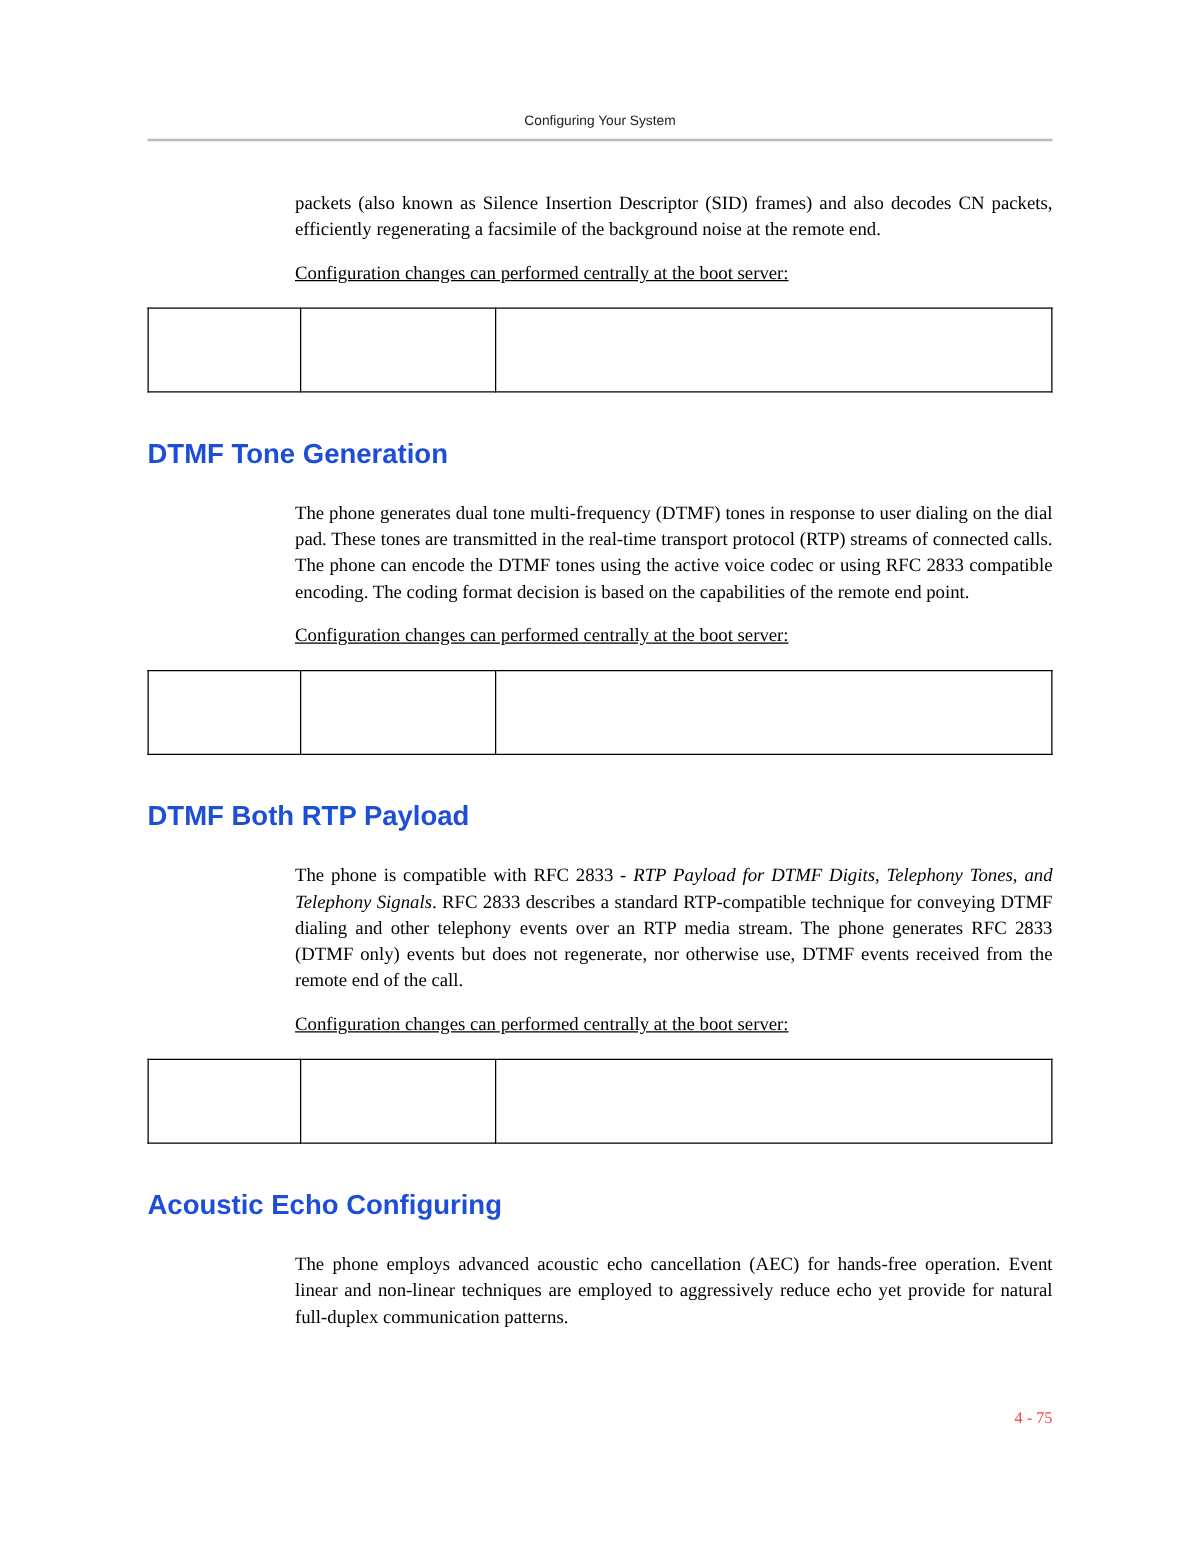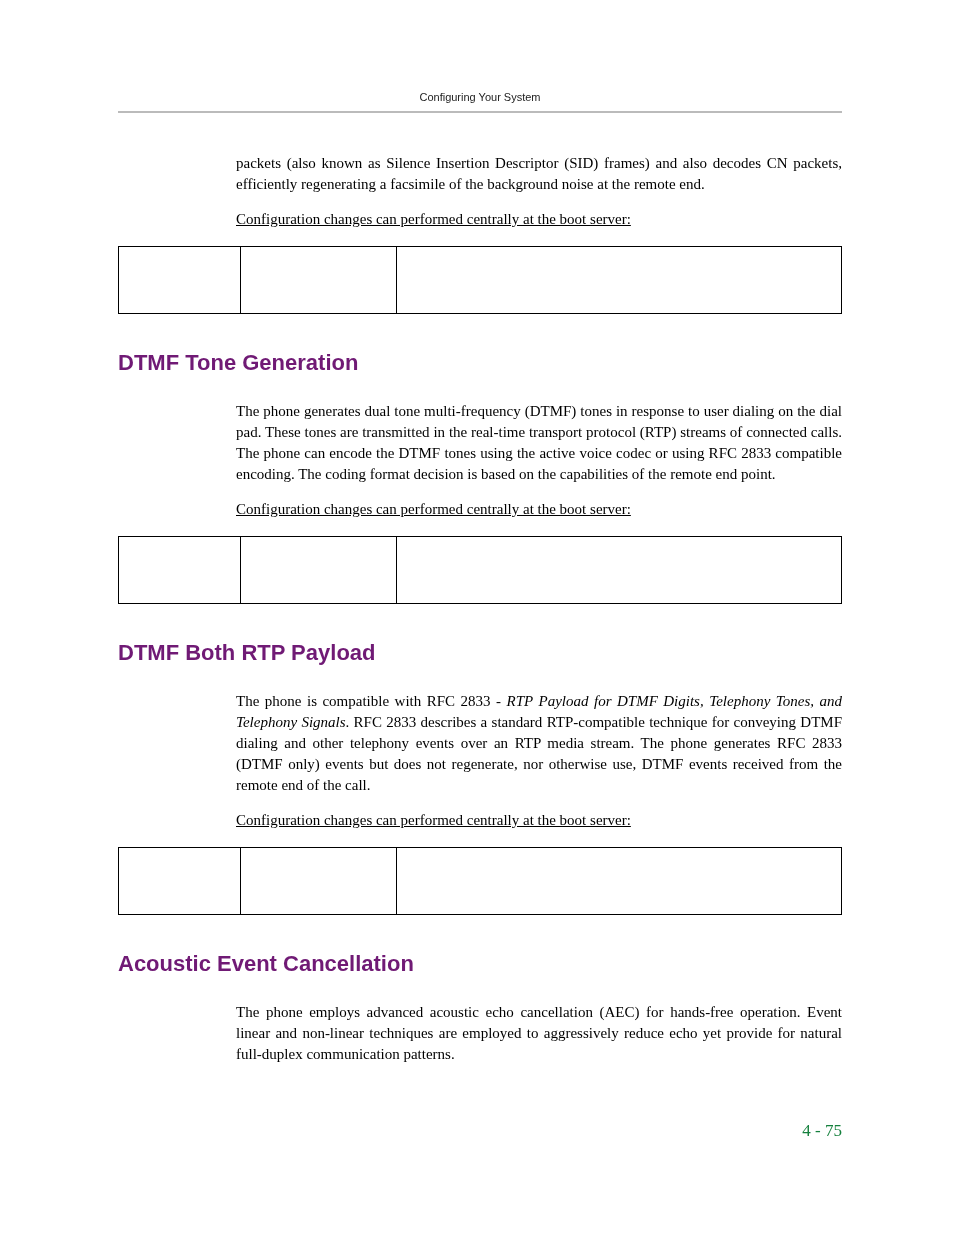--- a/index.html
+++ b/index.html
@@ -50,33 +50,33 @@
       height: 67px;
     }
     .col1 { width: 122px; }
     .col2 { width: 156px; }
     .col3 { width: auto; }
     .section-heading {
       font-family: "Arial Narrow", Arial, Helvetica, sans-serif;
       font-stretch: condensed;
       font-weight: bold;
       font-size: 22px;
-      color: #701a75;
+      color: #1d4ed8;
       margin-bottom: 22px;
       margin-top: 8px;
     }
     .italic {
       font-style: italic;
     }
     .page-footer {
       position: absolute;
       bottom: 92px;
       right: 112px;
-      font-size: 17px;
-      color: #15803d;
+      font-size: 13px;
+      color: #ef4444;
       font-family: "Palatino Linotype", "Book Antiqua", Palatino, serif;
     }
   </style>
 </head>
 <body>
 
 <div class="header-text">Configuring Your System</div>
 <hr class="header-rule">
 
 <p class="body-para">packets (also known as Silence Insertion Descriptor (SID) frames) and also decodes CN packets, efficiently regenerating a facsimile of the background noise at the remote end.</p>
@@ -115,16 +115,16 @@
 <table class="table-placeholder">
   <tbody>
       <tr>
     <td class="col1"></td>
     <td class="col2"></td>
     <td class="col3"></td>
   </tr>
 </tbody>
   </table>
 
-<h2 class="section-heading">Acoustic Event Cancellation</h2>
+<h2 class="section-heading">Acoustic Echo Configuring</h2>
 <p class="body-para">The phone employs advanced acoustic echo cancellation (AEC) for hands-free operation. Event linear and non-linear techniques are employed to aggressively reduce echo yet provide for natural full-duplex communication patterns.</p>
 
 <div class="page-footer">4 - 75</div>
 
 </body></html>

